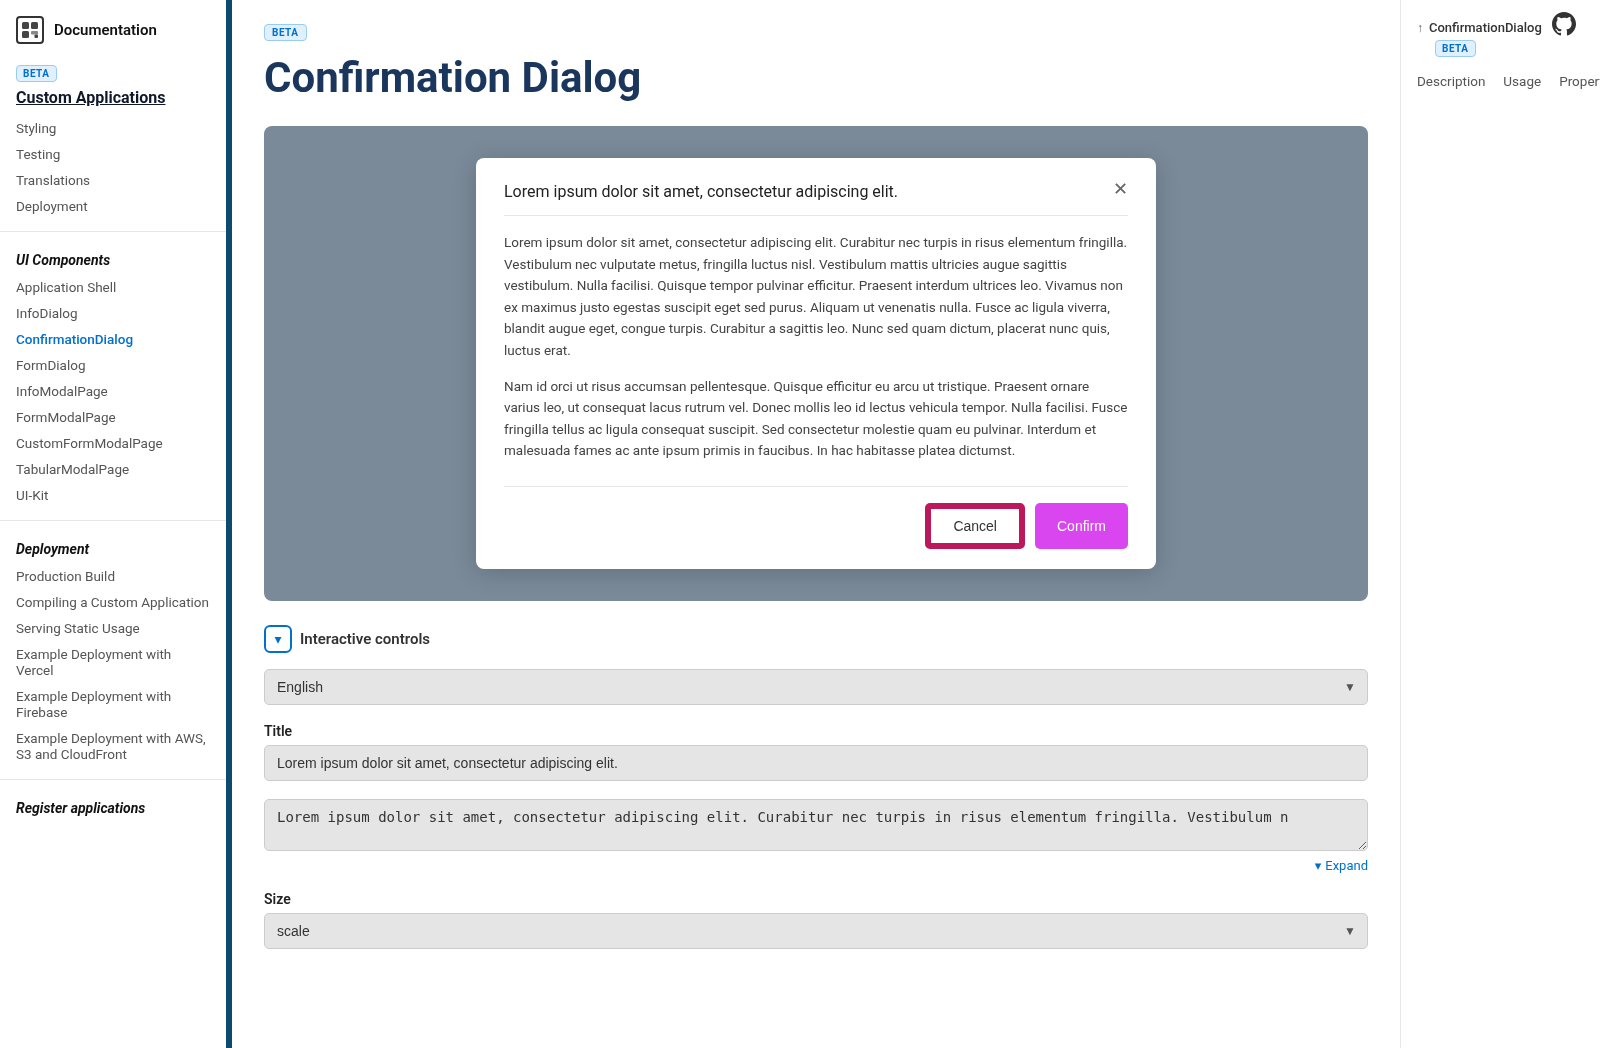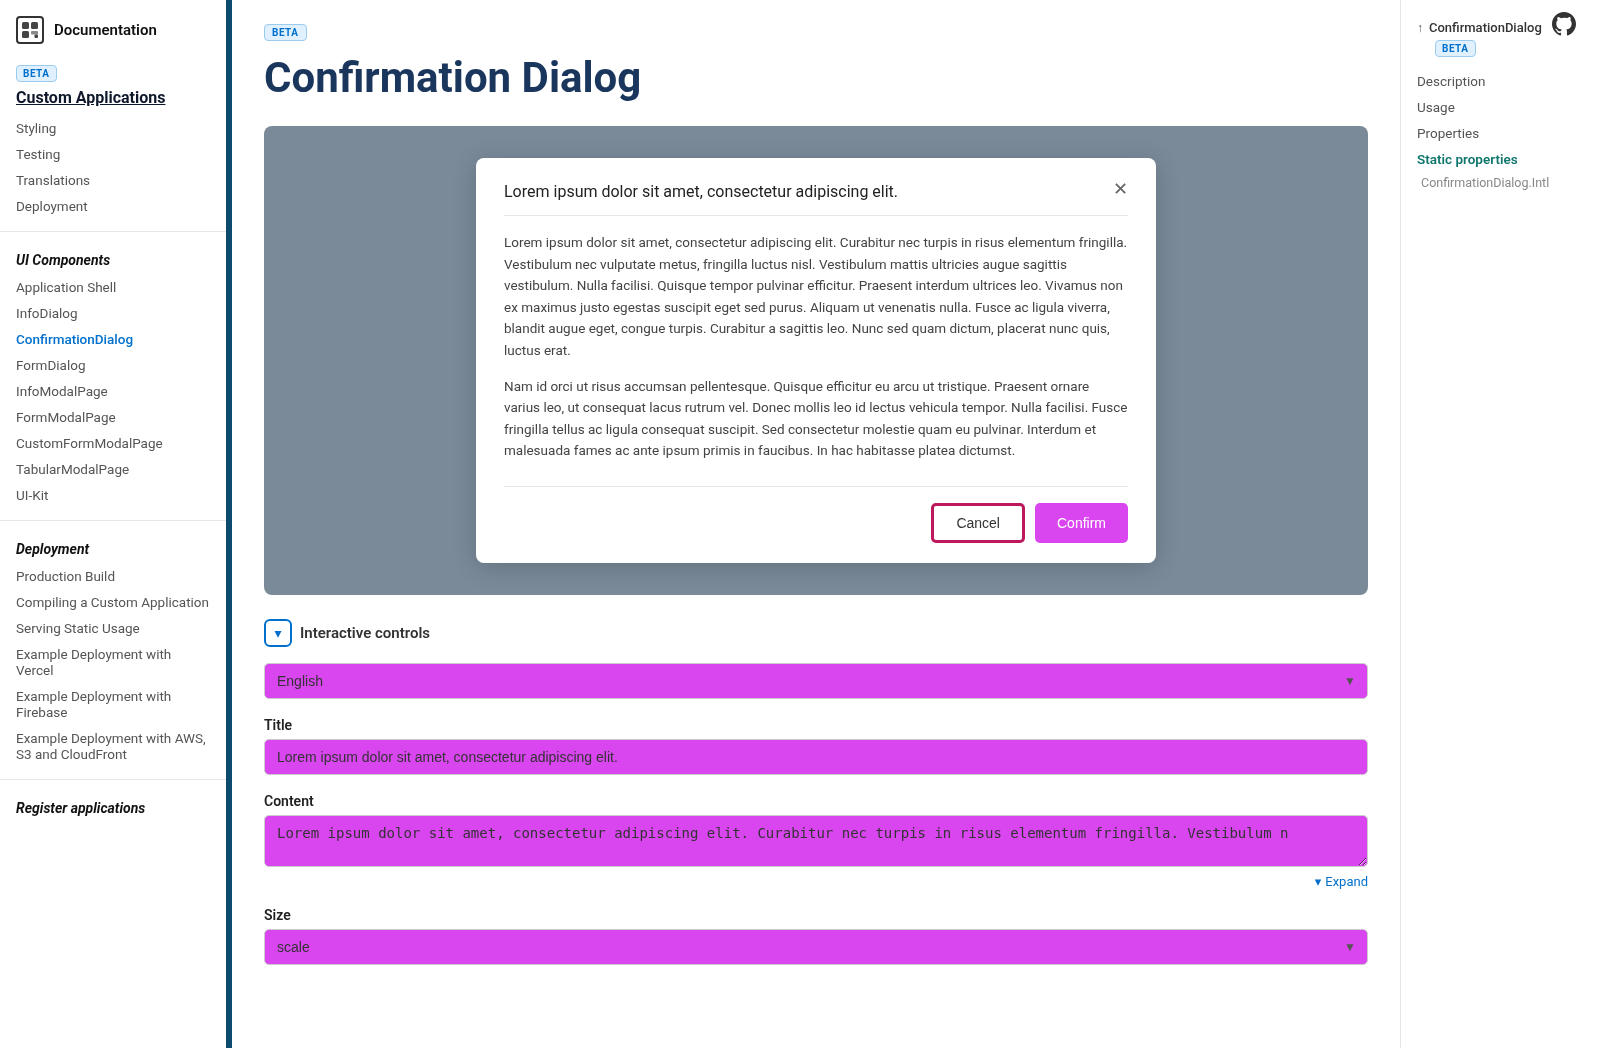--- a/index.html
+++ b/index.html
@@ -76,21 +76,21 @@
       padding: 0; margin-top: -2px;
     }
     .dialog-body { font-size: 13.5px; line-height: 1.6; color: #444; }
     .dialog-body p { margin-bottom: 14px; }
     .dialog-body p:last-child { margin-bottom: 0; }
     .dialog-footer {
       display: flex; justify-content: flex-end; gap: 10px; margin-top: 24px; padding-top: 16px;
       border-top: 1px solid #e5e7eb;
     }
     .btn-cancel {
-      background: #fff; border: 3px solid #be185d; color: #333; padding: 9px 22px;
+      background: #fff; border: 6px solid #be185d; color: #333; padding: 9px 22px;
       border-radius: 5px; cursor: pointer; font-size: 14px;
     }
     .btn-confirm {
       background: #d946ef; border: none; color: #fff; padding: 9px 22px;
       border-radius: 5px; cursor: pointer; font-size: 14px; font-weight: 500;
     }
 
     
     .controls-section { margin-bottom: 24px; }
     .controls-header {
@@ -99,21 +99,21 @@
     .controls-toggle-btn {
       width: 28px; height: 28px; border: 2px solid #0070cc; border-radius: 6px;
       background: #fff; cursor: pointer; display: flex; align-items: center; justify-content: center;
       color: #0070cc; font-size: 14px;
     }
     .controls-label { font-size: 15px; font-weight: 600; color: #333; }
     .form-group { margin-bottom: 18px; }
     .form-label { font-size: 14px; font-weight: 600; color: #222; margin-bottom: 6px; display: block; }
     .form-select, .form-input, .form-textarea {
       width: 100%; border: 1px solid #ccc; border-radius: 5px;
-      padding: 9px 12px; font-size: 14px; color: #333; background: #d946ef;
+      padding: 9px 12px; font-size: 14px; color: #333; background: #e5e5e5;
       outline: none;
     }
     .form-select { appearance: none; background-image: none; cursor: pointer; }
     .select-wrapper { position: relative; }
     .select-arrow {
       position: absolute; right: 12px; top: 50%; transform: translateY(-50%);
       pointer-events: none; color: #555; font-size: 12px;
     }
     .form-textarea { resize: vertical; height: 52px; }
     .expand-link {
@@ -128,21 +128,21 @@
       padding: 20px 16px;
       overflow-y: auto;
       background: #fff;
     }
     .right-sidebar-top {
       display: flex; align-items: center; gap: 6px; margin-bottom: 4px;
     }
     .right-sidebar-up-icon { color: #555; font-size: 12px; }
     .right-sidebar-component-name { font-size: 13px; color: #333; font-weight: 500; }
     .right-sidebar-beta { margin-bottom: 12px; margin-left: 18px; }
-    .right-sidebar-items { display: flex; flex-direction: column; gap: 2px; margin-top: 8px; }
+    .right-sidebar-items { display: flex; flex-direction: row; gap: 18px; margin-top: 8px; }
     .right-sidebar-item {
       font-size: 13.5px; color: #555; padding: 4px 0; cursor: pointer;
     }
     .right-sidebar-item.bold { font-weight: 600; color: #0f766e; }
     .right-sidebar-subitem { font-size: 12.5px; color: #888; padding: 2px 0 2px 4px; }
   </style>
 </head>
 <body>
 
 <nav class="sidebar">
@@ -246,21 +246,20 @@
         <span class="select-arrow">▼</span>
       </div>
     </div>
 
     <div class="form-group">
       <label class="form-label">Title</label>
       <input class="form-input" type="text" value="Lorem ipsum dolor sit amet, consectetur adipiscing elit." style="">
     </div>
 
     <div class="form-group">
-      <label class="form-label">Content</label>
       <textarea class="form-textarea" style="">Lorem ipsum dolor sit amet, consectetur adipiscing elit. Curabitur nec turpis in risus elementum fringilla. Vestibulum n</textarea>
       <div class="expand-link">
         <span>▾</span>
         <span>Expand</span>
       </div>
     </div>
 
     <div class="form-group">
       <label class="form-label">Size</label>
       <div class="select-wrapper">

